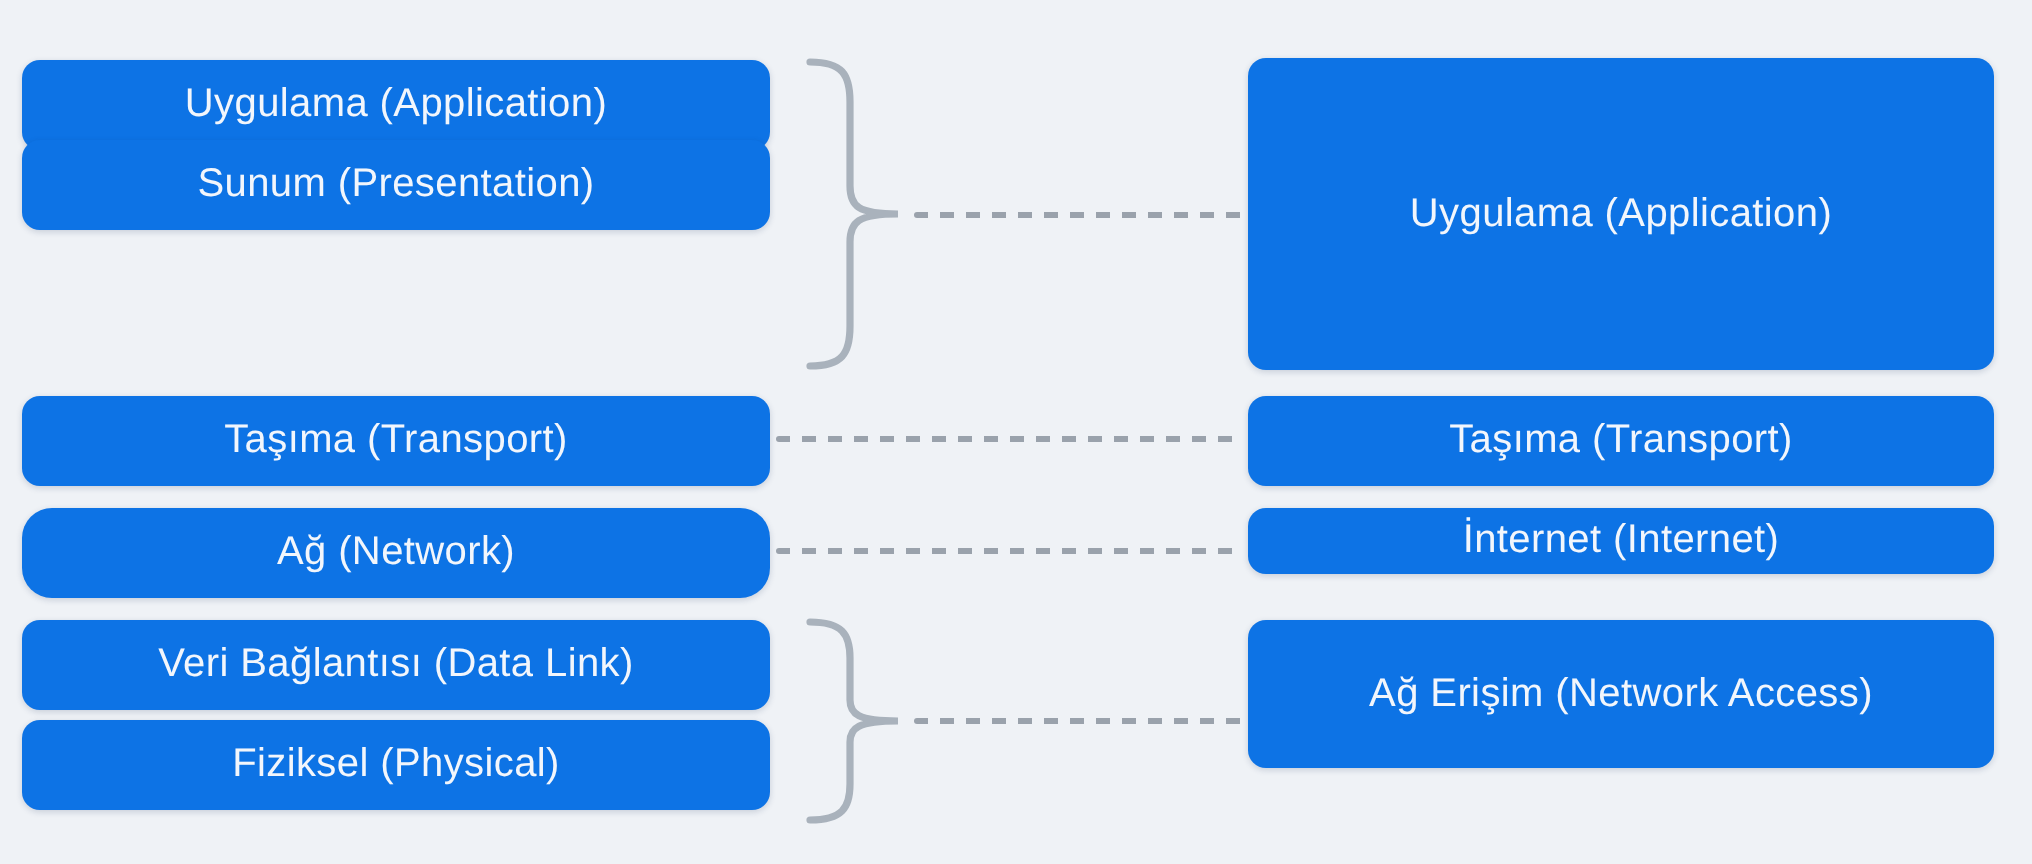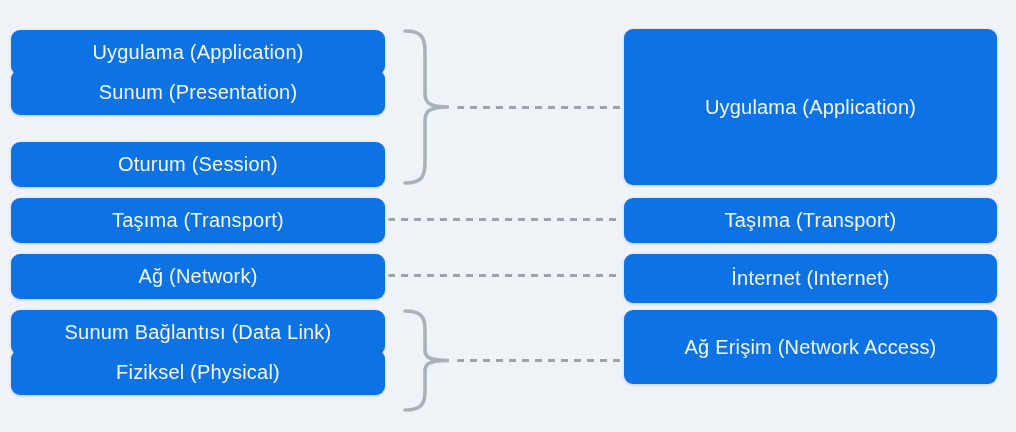--- a/index.html
+++ b/index.html
@@ -26,28 +26,28 @@
     font-size:20px;font-weight:500;letter-spacing:.2px;
     box-shadow:0 1px 3px rgba(20,45,90,.18);
     text-align:left;
   }
   
   .lcol{left:11px;width:374px;height:45px;}
   .l0{top:30px;}
   .l1{top:70px;}
   .l2{top:142px;}
   .l3{top:198px;}
-  .l4{top:254px;}
+  .l4{top:254px;border-radius:15px;}
   .l5{top:310px;}
-  .l6{top:350px;}
+  .l6{top:360px;}
   
   .rcol{left:624px;width:373px;}
   .r0{top:29px;height:156px;}
   .r1{top:198px;height:45px;}
-  .r2{top:254px;height:49px;}
+  .r2{top:254px;height:33px;}
   .r3{top:310px;height:74px;}
   
   .brace{position:absolute;pointer-events:none;}
   .brace path{fill:none;stroke:var(--brace);stroke-width:3.6px;stroke-linecap:round;}
   .brace-upper{left:401px;top:29px;}
   .brace-lower{left:401px;top:309px;}
   
   .dash-line{
     position:absolute;height:3px;
     background:repeating-linear-gradient(90deg,var(--dash) 0 7px,transparent 7px 13px);
@@ -62,31 +62,28 @@
 <body>
 
 <div class="stage">
 
   <div class="layer-box lcol l0">
     <span>Uygulama (Application)</span>
   </div>
   <div class="layer-box lcol l1">
     <span>Sunum (Presentation)</span>
   </div>
-  <div class="layer-box lcol l2">
-    <span>Oturum (Session)</span>
-  </div>
   <div class="layer-box lcol l3">
     <span>Taşıma (Transport)</span>
   </div>
   <div class="layer-box lcol l4">
     <span>Ağ (Network)</span>
   </div>
   <div class="layer-box lcol l5">
-    <span>Sunum Bağlantısı (Data Link)</span>
+    <span>Veri Bağlantısı (Data Link)</span>
   </div>
   <div class="layer-box lcol l6">
     <span>Fiziksel (Physical)</span>
   </div>
 
   <svg class="brace brace-upper" width="56" height="156" viewBox="0 0 56 156" aria-hidden="true">
     <path d="M 4,2 C 20,2 24,8 24,22 L 24,64 C 24,74 28,78 48,78 C 28,78 24,82 24,92 L 24,134 C 24,148 20,154 4,154"></path>
   </svg>
   <svg class="brace brace-lower" width="56" height="103" viewBox="0 0 56 103" aria-hidden="true">
     <path d="M 4,2 C 20,2 24,8 24,20 L 24,41 C 24,48 28,51.5 48,51.5 C 28,51.5 24,55 24,62 L 24,83 C 24,95 20,101 4,101"></path>

